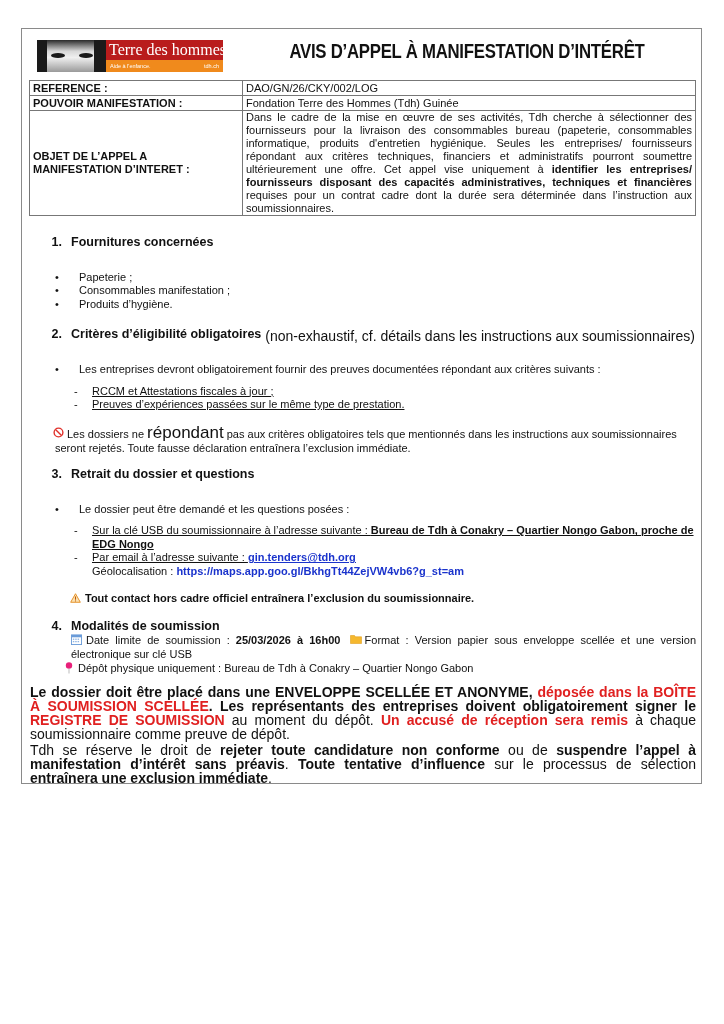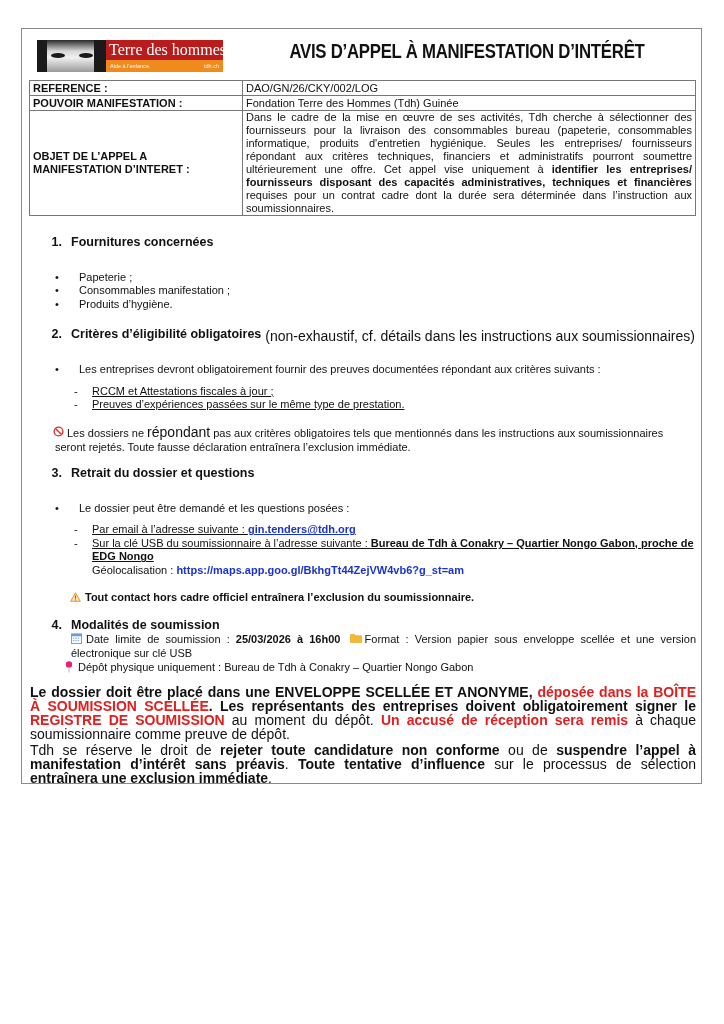--- a/index.html
+++ b/index.html
@@ -107,35 +107,35 @@
     <li>RCCM et Attestations fiscales à jour ;</li>
     <li>Preuves d’expériences passées sur le même type de prestation.</li>
   </ul>
   <div style="height:14px"></div>
   <div style="padding-left:15px;">
     <span class="icon" style="margin-left:-2px;margin-right:3px;">
       <svg width="11" height="11" viewBox="0 0 12 12">
           <circle cx="6" cy="6" r="4.8" fill="none" stroke="#e0302a" stroke-width="1.5"></circle>
           <line x1="2.7" y1="2.7" x2="9.3" y2="9.3" stroke="#e0302a" stroke-width="1.5"></line>
         </svg>
-    </span><span>Les dossiers ne </span><span style="font-size:14px;text-align:right;">répondant</span><span> pas aux critères obligatoires tels que mentionnés dans les instructions aux soumissionnaires seront rejetés. Toute fausse déclaration entraînera l’exclusion immédiate.</span>
+    </span><span>Les dossiers ne </span><span style="font-size:17px;text-align:right;">répondant</span><span> pas aux critères obligatoires tels que mentionnés dans les instructions aux soumissionnaires seront rejetés. Toute fausse déclaration entraînera l’exclusion immédiate.</span>
   </div>
   <div style="height:13px"></div>
 
   <div class="section-title">
     <span class="num">3.</span>
     <span class="t">Retrait du dossier et questions</span>
   </div>
   <div style="height:13px"></div>
   <ul class="bullets">
     <li>Le dossier peut être demandé et les questions posées :</li>
   </ul>
   <ul class="dashes">
+    <li><span>Sur la clé USB du soumissionnaire à l’adresse suivante : </span><b>Bureau de Tdh à Conakry – Quartier Nongo Gabon, proche de EDG Nongo</b></li>
     <li><span>Par email à l’adresse suivante : </span> <a class="blue link-u">gin.tenders@tdh.org</a></li>
-    <li><span>Sur la clé USB du soumissionnaire à l’adresse suivante : </span><b>Bureau de Tdh à Conakry – Quartier Nongo Gabon, proche de EDG Nongo</b></li>
   </ul>
   <div class="indent-line"><span>Géolocalisation : </span><a class="blue">https://maps.app.goo.gl/BkhgTt44ZejVW4vb6?g_st=am</a></div>
   <div style="height:14px"></div>
   <div style="padding-left:30px;font-weight:bold;">
     <span class="icon" style="margin-right:4px;">
       <svg width="11" height="10" viewBox="0 0 12 11">
           <polygon points="6,0.8 11.3,10.2 0.7,10.2" fill="#fbe3b5" stroke="#e38a1a" stroke-width="1"></polygon>
           <rect x="5.4" y="3.8" width="1.2" height="3.6" fill="#c05a00"></rect>
           <rect x="5.4" y="8.2" width="1.2" height="1.1" fill="#c05a00"></rect>
         </svg>

